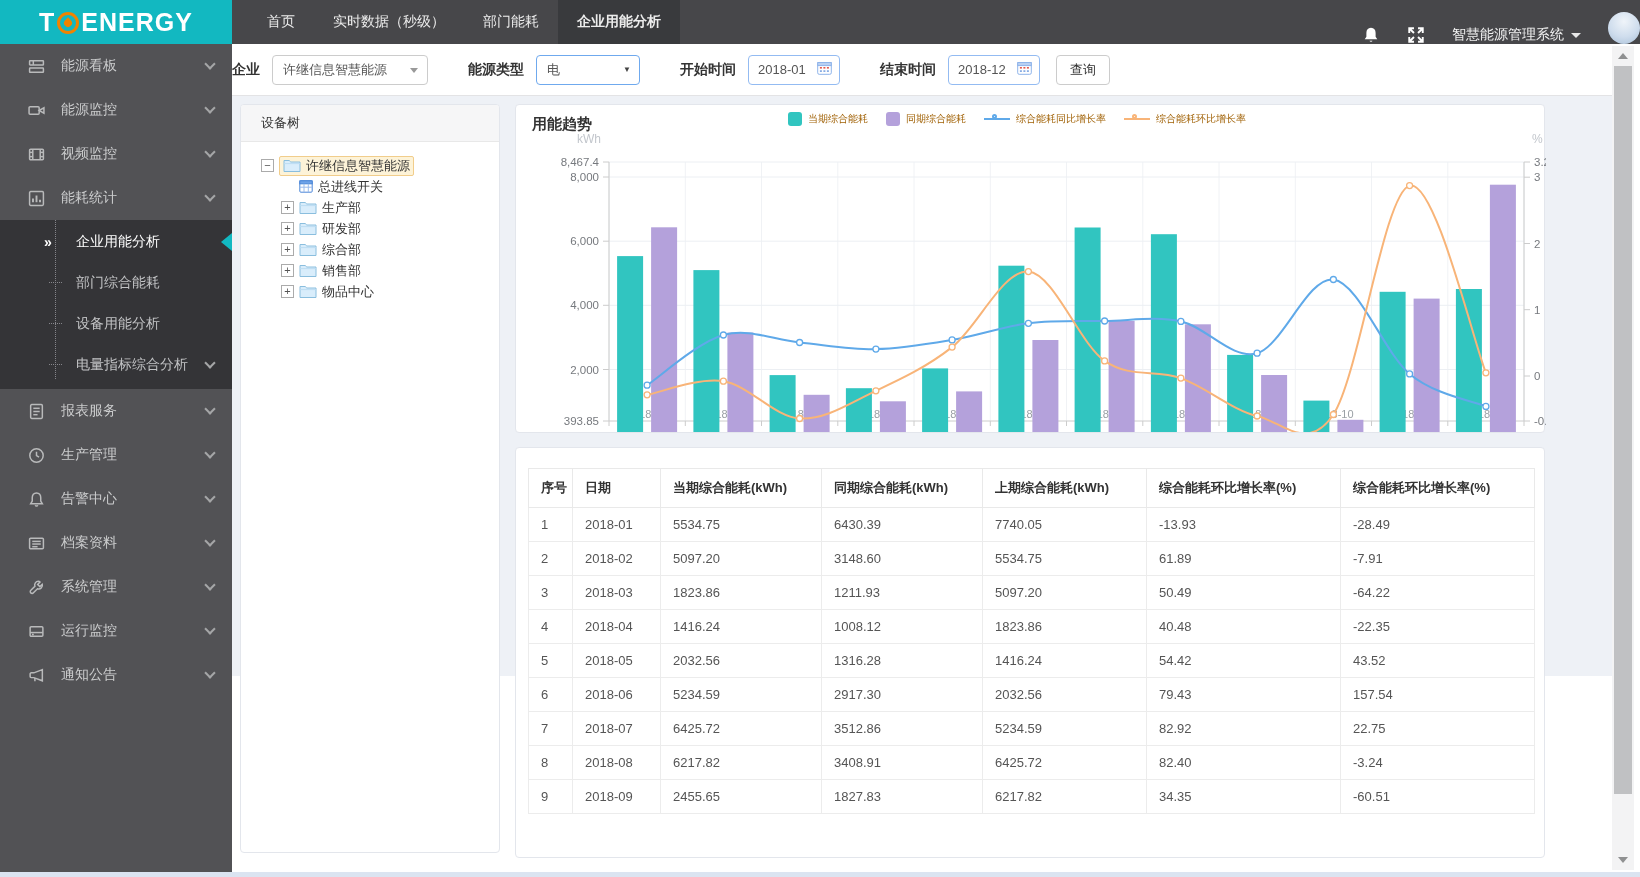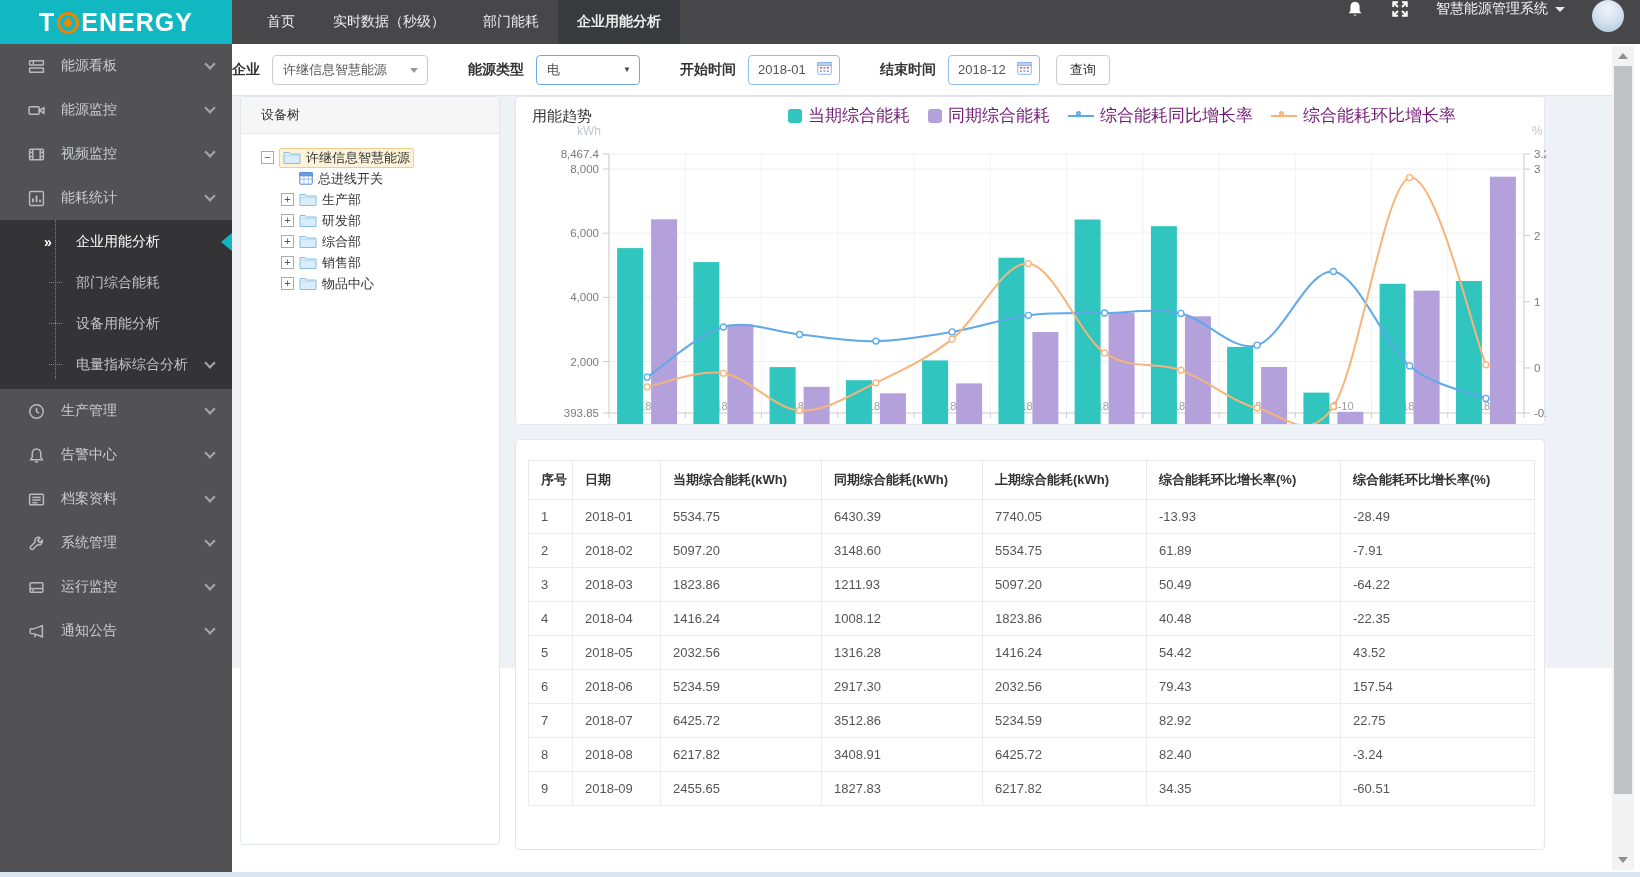--- a/index.html
+++ b/index.html
@@ -10,21 +10,21 @@
 
 .topbar{position:absolute;left:0;top:0;width:1640px;height:44px;background:#47474a;display:flex;z-index:40}
 .logo{width:232px;height:44px;background:#12b8c1;color:#fff;display:flex;align-items:center;justify-content:center;
   font-weight:bold;font-size:25px;letter-spacing:1px;cursor:pointer}
 .logo .at{display:inline-flex;width:22px;height:22px;border:3px solid #f08300;border-radius:50%;margin:0 2px;
   align-items:center;justify-content:center;position:relative;top:1px}
 .logo .flame{width:8px;height:8px;background:#f08300;border-radius:50% 0 50% 50%;transform:rotate(-45deg)}
 .nav-tabs{display:flex;align-items:stretch;margin-left:16px}
 .nav-tab{display:flex;align-items:center;padding:0 19px;color:#ececec;font-size:14px;cursor:pointer;white-space:nowrap}
 .nav-tab.active{background:#393a3d;font-weight:bold}
-.topbar-right{margin-left:auto;display:flex;align-items:flex-start;gap:27px;padding-right:16px;color:#f2f2f2}
+.topbar-right{margin-left:auto;display:flex;align-items:flex-end;gap:27px;color:#f2f2f2}
 .icon-btn{display:flex;align-items:center;cursor:pointer;color:#fff}
 .sysname{font-size:14px;display:flex;align-items:center;gap:7px;cursor:pointer}
 .caret-down{width:0;height:0;border-left:5px solid transparent;border-right:5px solid transparent;border-top:5px solid #e8e8e8}
 .avatar{width:32px;height:32px;border-radius:50%;cursor:pointer;
   background:radial-gradient(circle at 50% 30%,#eff4f9 0%,#cfdded 55%,#a9c0d8 100%)}
 
 
 .sidebar{position:absolute;left:0;top:44px;width:232px;height:828px;background:#525255;overflow:hidden;z-index:30}
 .side-item{height:44px;display:flex;align-items:center;padding:0 18px 0 28px;color:#cbcccd;font-size:14px;position:relative;cursor:pointer}
 .side-item .ic{width:17px;height:17px;margin-right:16px;color:#b9babb;display:flex;flex:none}
@@ -52,38 +52,38 @@
 .sel{height:30px;border:1px solid #ccc;border-radius:4px;background:#fff;display:flex;align-items:center;
   padding:0 24px 0 10px;font-size:13px;color:#555;position:relative;cursor:pointer;white-space:nowrap}
 .sel .scaret{position:absolute;right:9px;top:12px;width:0;height:0;border-left:4px solid transparent;border-right:4px solid transparent;border-top:5px solid #999}
 .sel.blue{border-color:#6fa9ee}
 .sel .native-caret{position:absolute;right:8px;top:9px;font-size:8px;color:#444}
 .dateinput{width:92px;height:30px;border:1px solid #93bbf2;border-radius:4px;background:#fff;display:flex;align-items:center;
   justify-content:space-between;padding:0 7px 0 9px;font-size:13px;color:#555;cursor:text}
 .gap40{margin-right:40px}
 .query-btn{height:30px;min-width:52px;border:1px solid #ccc;border-radius:4px;background:#fff;font-size:13px;color:#333;cursor:pointer;padding:0 13px}
 
-.content{position:absolute;left:232px;top:88px;width:1380px;height:580px;background:#eef1f6}
+.content{position:absolute;left:232px;top:96px;width:1380px;height:580px;background:#eef1f6}
 .card{background:#fff;border:1px solid #e3e6ec;border-radius:4px;position:absolute}
 .tree-card{left:8px;top:8px;width:260px;height:749px;overflow:hidden}
 .tree-head{height:37px;background:#f6f6f7;border-bottom:1px solid #e8e8e8;display:flex;align-items:center;
   padding-left:20px;font-size:13px;color:#333}
 .tree-body{padding:13px 8px 0 20px;font-size:13px;color:#333}
 .tnode{display:flex;align-items:center;height:21px;gap:5px;cursor:pointer;white-space:nowrap}
 .tnode .tbox{width:13px;height:13px;border:1px solid #ababab;background:#fff;font-size:11px;line-height:10px;
   text-align:center;color:#555;flex:none;cursor:pointer}
 .tnode.indent1{padding-left:20px}
 .tnode.indent2{padding-left:38px}
 .sel-wrap{display:flex;align-items:center;gap:5px;background:#fdf3d8;border:1px solid #f1cd8b;padding:0 3px;border-radius:2px}
 
 
 .chart-card{left:283px;top:8px;width:1030px;height:329px}
-.chart-title{position:absolute;left:16px;top:10px;font-size:15px;font-weight:normal;color:#333}
+.chart-title{position:absolute;left:16px;top:10px;font-size:15px;font-weight:bold;color:#333}
 .legend{position:absolute;left:272px;top:7px;display:flex;align-items:center;gap:18px}
-.lg-item{display:flex;align-items:center;gap:6px;font-size:17px;color:#701a75;cursor:pointer;white-space:nowrap}
+.lg-item{display:flex;align-items:center;gap:6px;font-size:10px;color:#a16207;cursor:pointer;white-space:nowrap}
 .lg-sq{width:14px;height:14px;border-radius:3px}
 .lg-line{width:26px;height:2px;position:relative}
 .lg-line i{position:absolute;left:8px;top:-4px;width:5px;height:5px;border:2px solid;border-radius:50%;background:#fff;display:block}
 #chart-svg{position:absolute;left:0;top:24px}
 
 
 .table-card{left:283px;top:351px;width:1030px;height:411px;padding:20px 12px 0;overflow:hidden}
 table.data{width:100%;border-collapse:collapse;table-layout:fixed;font-size:13px}
 table.data th{border:1px solid #e9e9e9;background:#fff;color:#333;font-weight:bold;text-align:left;padding:10px 12px;white-space:nowrap;overflow:hidden}
 table.data td{border:1px solid #ececec;color:#555;padding:9px 12px;white-space:nowrap;overflow:hidden}
@@ -197,20 +197,32 @@
         </div>
         <div class="sub-item">
           <span class="dash"></span>
           <span>设备用能分析</span>
         </div>
         <div class="sub-item">
           <span class="dash"></span>
           <span>电量指标综合分析</span>
           <span class="chev" style="margin-left: auto;"></span>
         </div>
+      </div>
+      <div class="side-item">
+        <span class="ic">
+          <svg width="17" height="17" viewBox="0 0 16 16" fill="none" stroke="currentColor" stroke-width="1.4">
+            <rect x="2.5" y="1.5" width="11" height="13" rx="1"></rect>
+            <line x1="5" y1="5" x2="11" y2="5"></line>
+            <line x1="5" y1="8" x2="11" y2="8"></line>
+            <line x1="5" y1="11" x2="9" y2="11"></line>
+          </svg>
+        </span>
+        <span class="lbl">报表服务</span>
+        <span class="chev"></span>
       </div>
       <div class="side-item">
         <span class="ic">
           <svg width="17" height="17" viewBox="0 0 16 16" fill="none" stroke="currentColor" stroke-width="1.4">
             <circle cx="8" cy="8" r="6.3"></circle>
             <path d="M8 4.5V8l2.4 1.6"></path>
           </svg>
         </span>
         <span class="lbl">生产管理</span>
         <span class="chev"></span>

